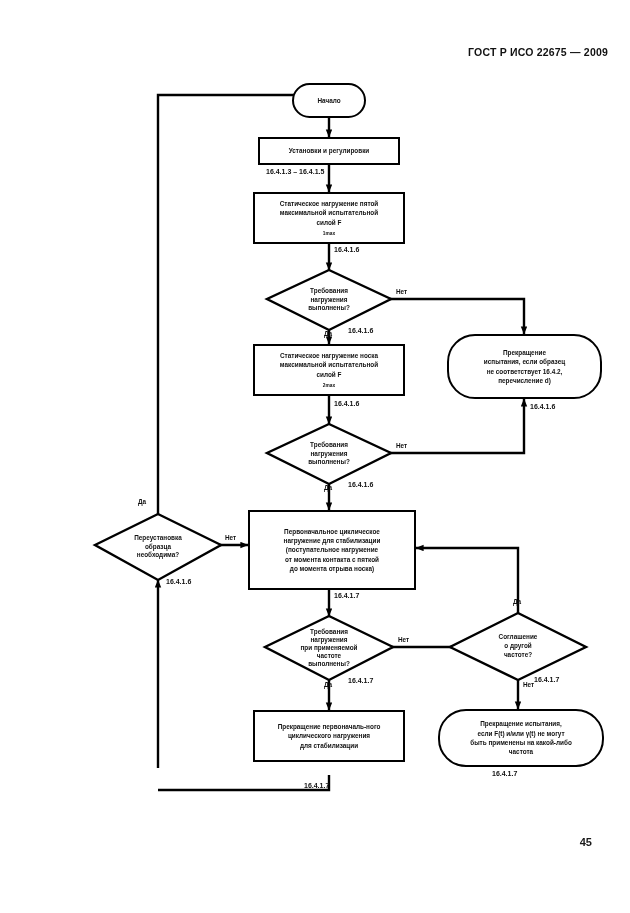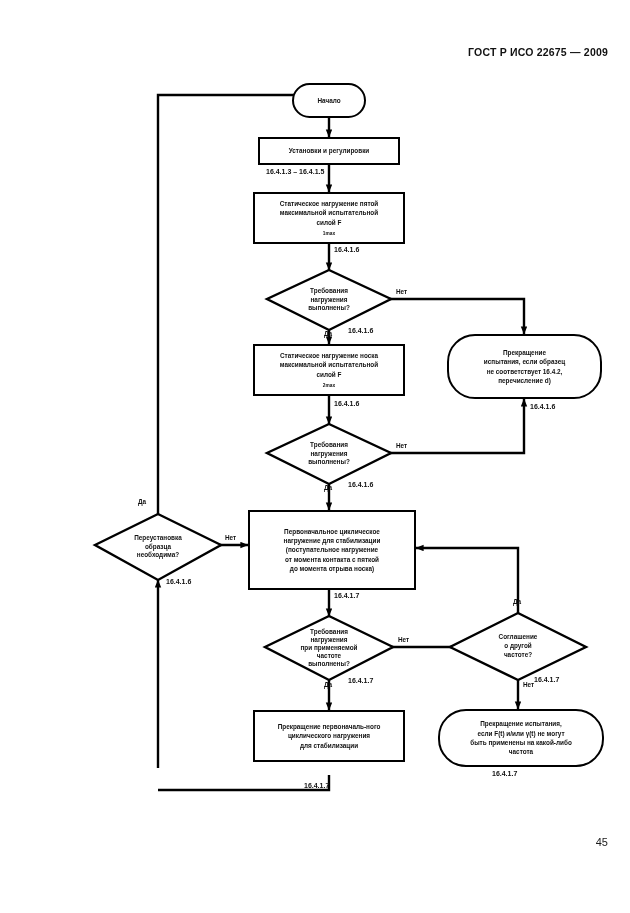--- a/index.html
+++ b/index.html
@@ -28,22 +28,22 @@
   .diamond{position:absolute;}
   .diamond .dlabel{position:absolute;left:0;top:0;width:100%;height:100%;
         display:flex;align-items:center;justify-content:center;text-align:center;
         font-size:6.4px;font-weight:bold;line-height:1.4;}
 
   .clause{position:absolute;font-size:7px;font-weight:bold;white-space:nowrap;}
   .branch{position:absolute;font-size:6.4px;font-weight:bold;white-space:nowrap;}
 
   .caption{position:absolute;left:58px;top:812px;width:520px;
            font-size:9px;line-height:1.4;color:#1a1a1a;}
-  .pagenum{position:absolute;right:48px;top:836px;font-size:11px;
-           font-weight:normal;color:#1a1a1a;}
+  .pagenum{position:absolute;right:64px;top:836px;font-size:11px;
+           font-weight:bold;color:#1a1a1a;}
 </style>
 </head>
 <body>
 
 <div class="page">
 
   <div class="header">ГОСТ Р ИСО 22675 — 2009</div>
 
   <div class="flow">
 

